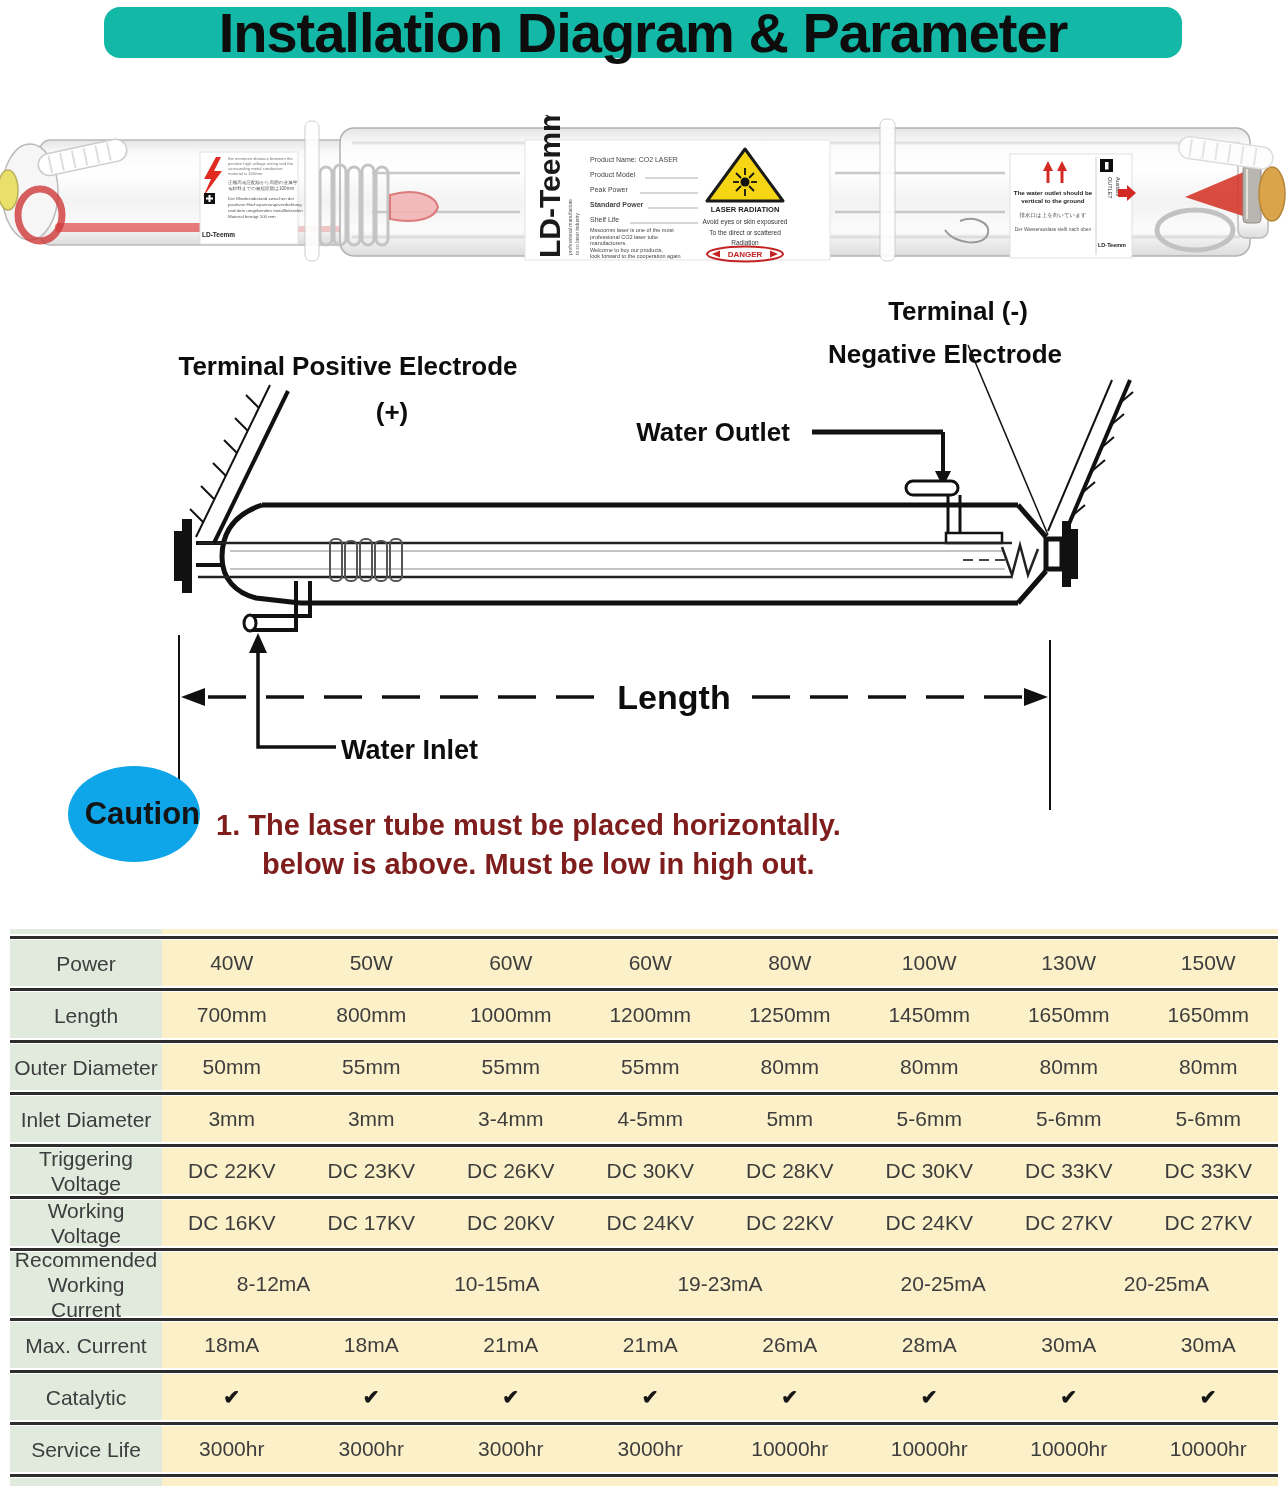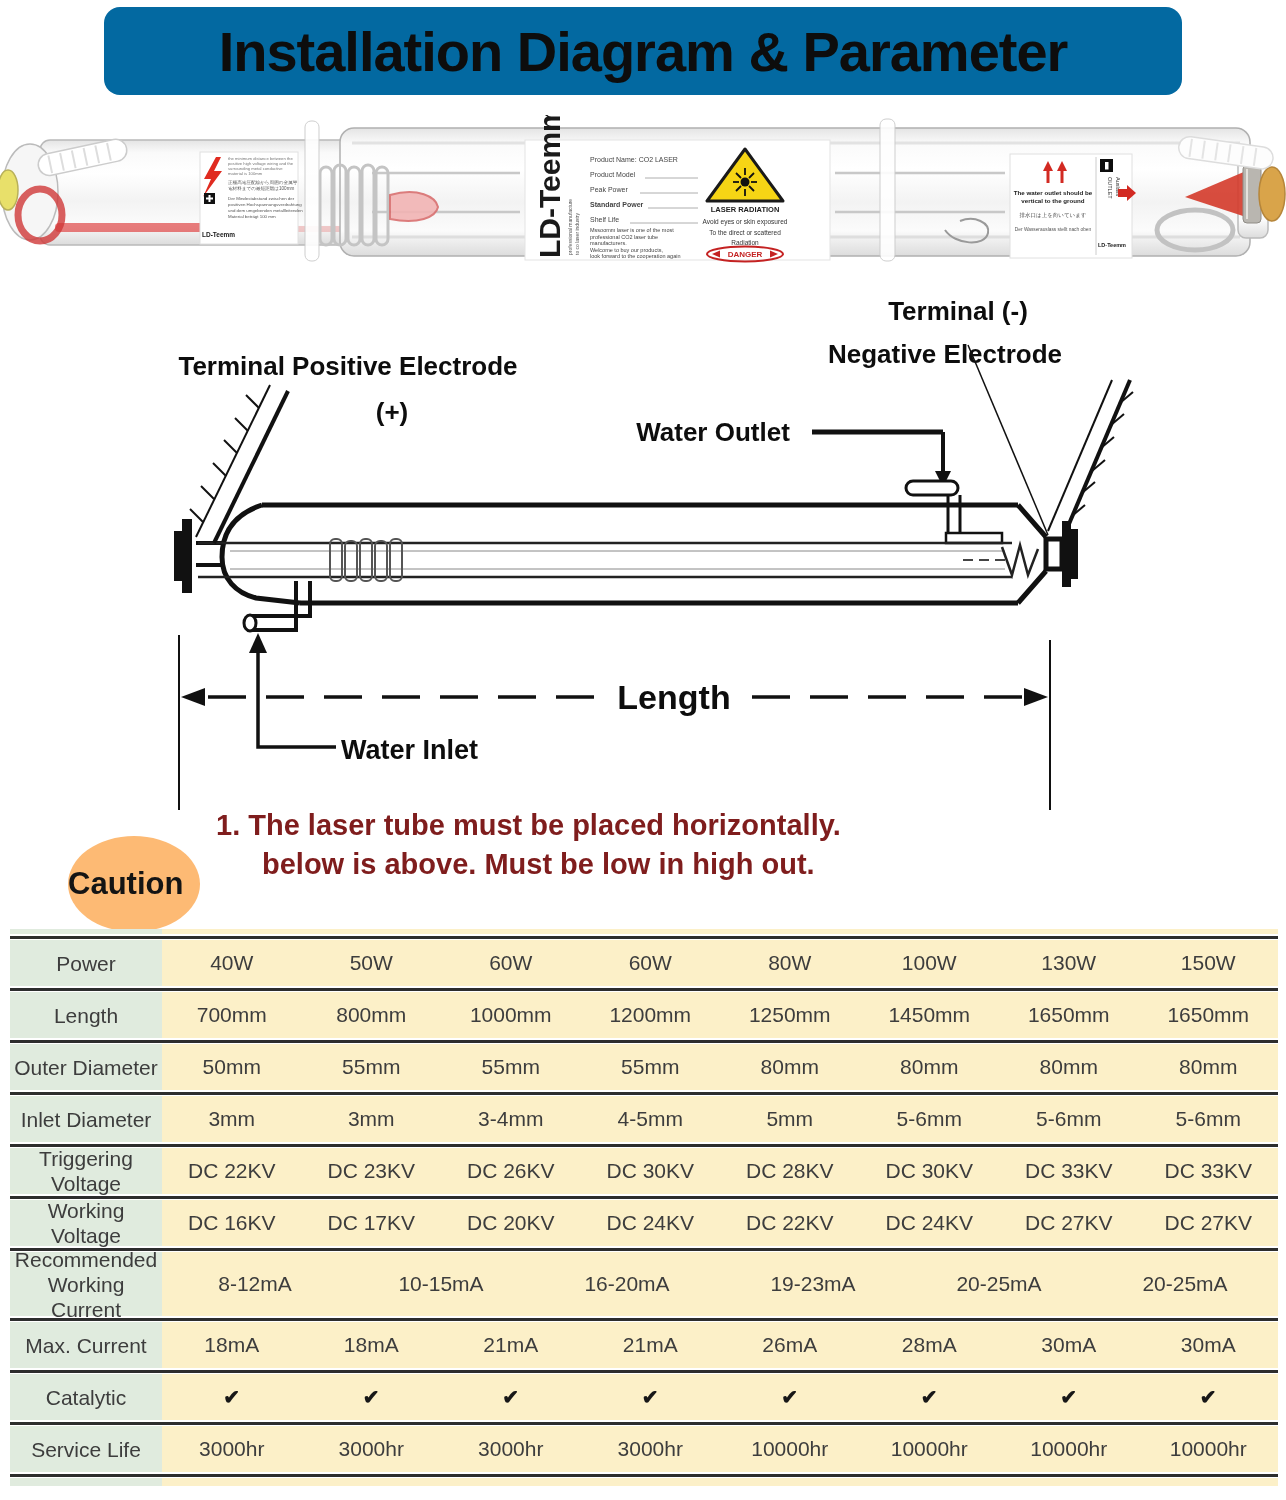--- a/index.html
+++ b/index.html
@@ -1,27 +1,27 @@
 <!DOCTYPE html>
 <html><head>
 <meta charset="utf-8">
 <style>
   html,body{margin:0;padding:0;background:#ffffff;}
   #page{position:relative;width:1286px;height:1500px;background:#fff;overflow:hidden;
         font-family:"Liberation Sans",sans-serif;color:#111;}
   
-  .banner{position:absolute;left:104px;top:7px;width:1078px;height:88px;background:#0369a1;
+  .banner{position:absolute;left:104px;top:7px;width:1078px;height:51px;background:#14b8a6;
           border-radius:16px;display:flex;align-items:center;justify-content:center;}
   .banner h1{margin:0;font-size:56px;font-weight:700;letter-spacing:-1px;color:#0d0d0d;white-space:nowrap;}
   
   .photo-svg{position:absolute;left:0;top:115px;}
   .diagram-svg{position:absolute;left:0;top:285px;}
   
-  .caution-badge{position:absolute;left:68px;top:836px;width:132px;height:96px;background:#fdba74;
-                 border-radius:50%;display:flex;align-items:center;justify-content:flex-start;}
+  .caution-badge{position:absolute;left:68px;top:766px;width:132px;height:96px;background:#0ea5e9;
+                 border-radius:50%;display:flex;align-items:center;justify-content:flex-end;}
   .caution-badge span{font-size:31px;font-weight:700;color:#141414;}
   .caution-lines{position:absolute;left:216px;top:806px;width:1000px;}
   .cline{font-size:29px;font-weight:700;color:#7f1d1d;line-height:39px;white-space:nowrap;}
   .cline.indent{padding-left:46px;}
   
   .ptable{position:absolute;left:10px;top:929px;width:1268px;}
   .tstrip{display:flex;}
   .tstrip .g{width:152px;background:#e0ebde;}
   .tstrip .c{flex:1;background:#fcf0c8;}
   .tstrip.top{height:5px;}
@@ -415,21 +415,20 @@
         <div class="tcell">DC 22KV</div>
         <div class="tcell">DC 24KV</div>
         <div class="tcell">DC 27KV</div>
         <div class="tcell">DC 27KV</div>
       </div>
       <div class="tdiv"></div>
       <div class="trow tall">
         <div class="tlabel">Recommended Working Current</div>
         <div class="tcell">8-12mA</div>
         <div class="tcell">10-15mA</div>
-        <div class="tcell">16-20mA</div>
         <div class="tcell">19-23mA</div>
         <div class="tcell">20-25mA</div>
         <div class="tcell">20-25mA</div>
       </div>
       <div class="tdiv"></div>
       <div class="trow">
         <div class="tlabel">Max. Current</div>
         <div class="tcell">18mA</div>
         <div class="tcell">18mA</div>
         <div class="tcell">21mA</div>

